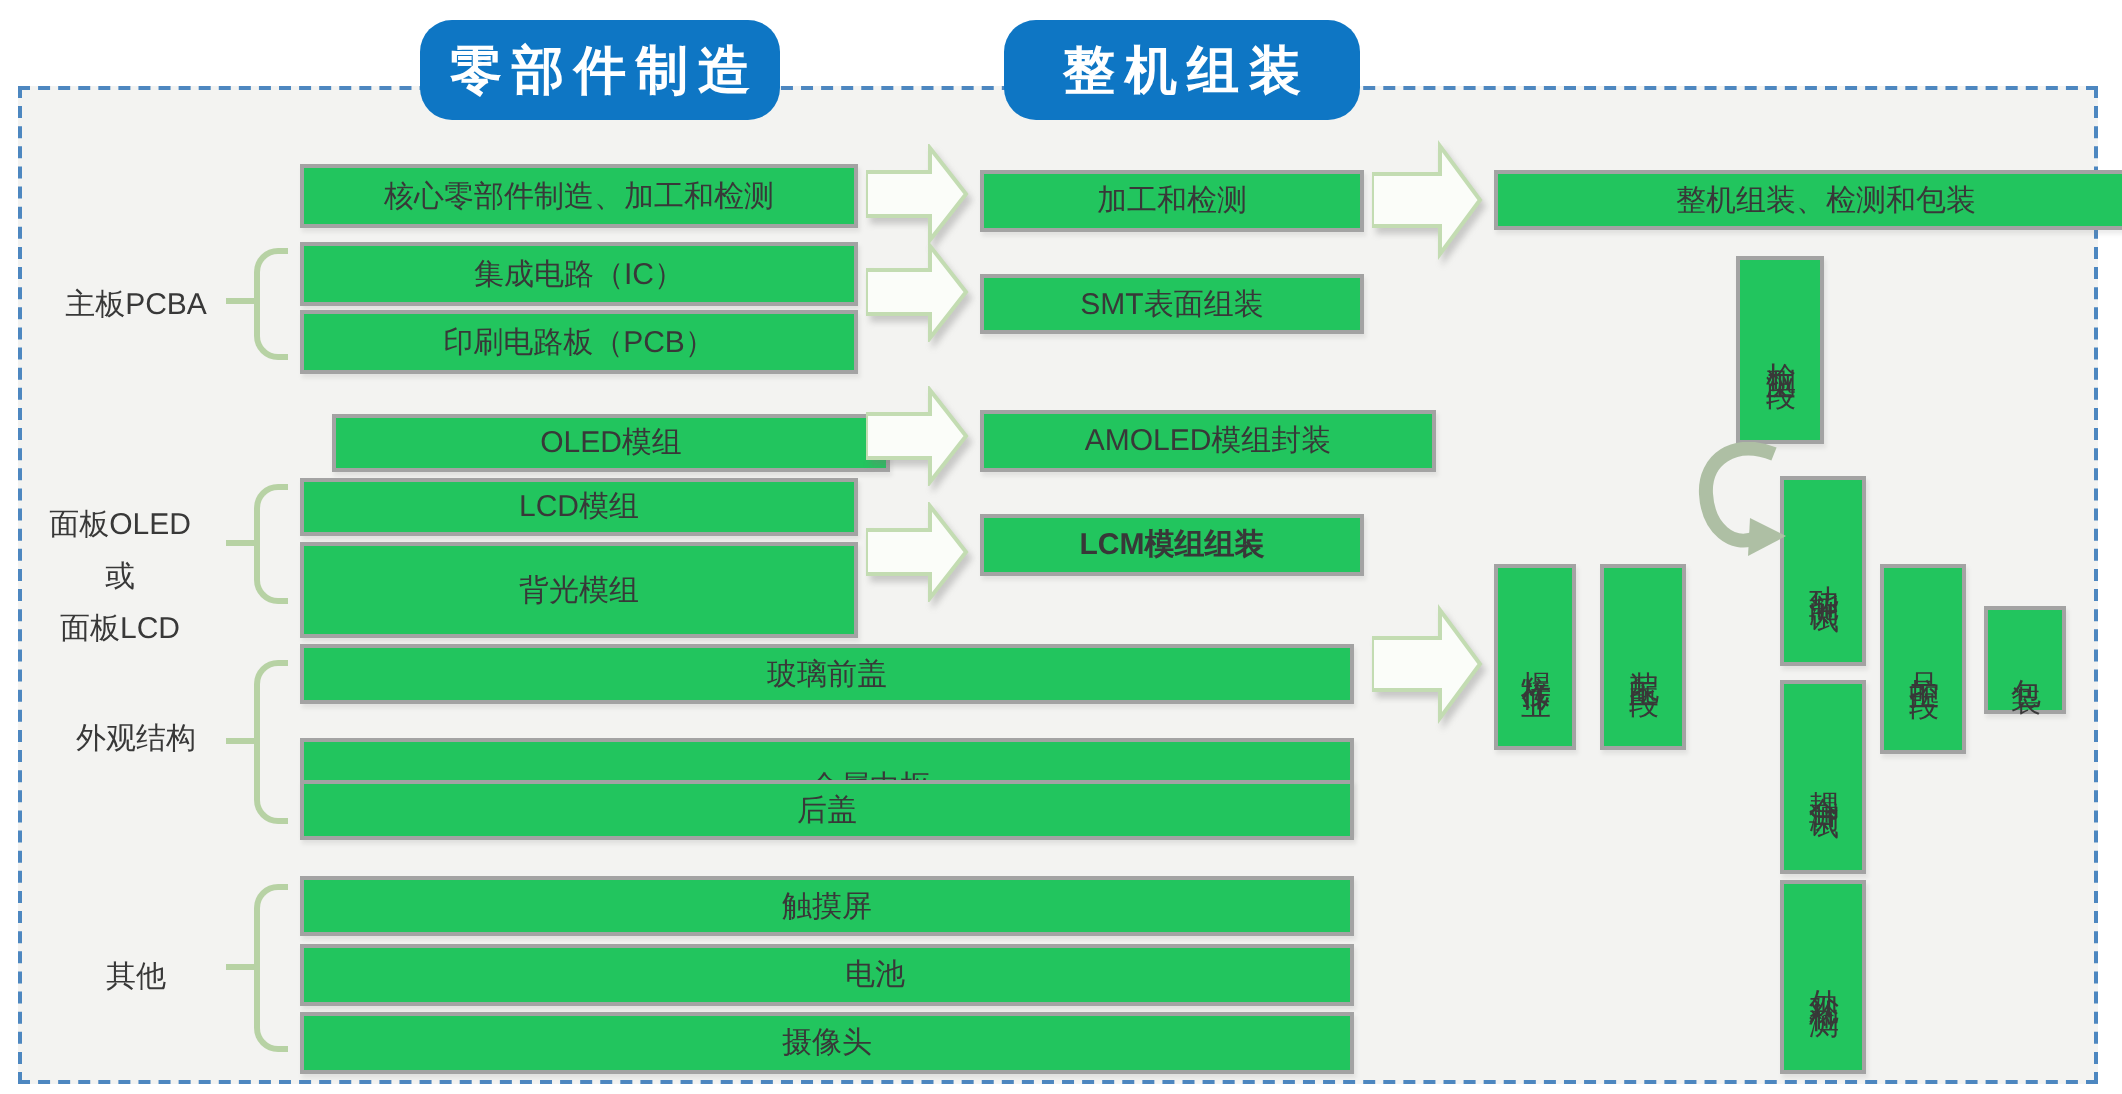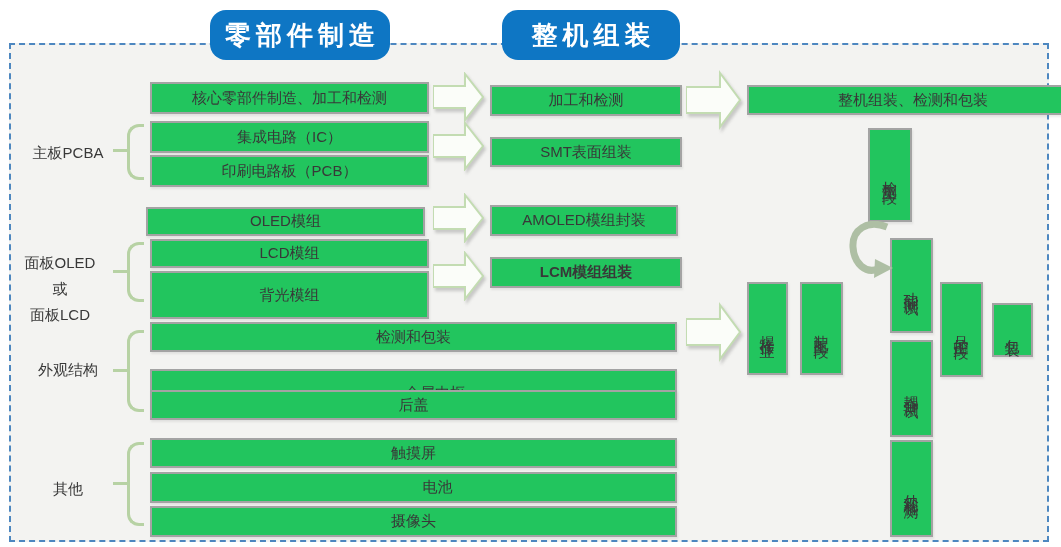--- a/index.html
+++ b/index.html
@@ -60,34 +60,34 @@
   <div class="brace" style="left:127px;top:242px;height:60px;"></div>
   <div class="tick" style="left:113px;top:270px;"></div>
   <div class="brace" style="left:127px;top:330px;height:82px;"></div>
   <div class="tick" style="left:113px;top:369px;"></div>
   <div class="brace" style="left:127px;top:442px;height:84px;"></div>
   <div class="tick" style="left:113px;top:482px;"></div>
 
   <div class="hbox" style="left:150px;top:82px;width:279px;height:32px;">核心零部件制造、加工和检测</div>
   <div class="hbox" style="left:150px;top:121px;width:279px;height:32px;">集成电路（IC）</div>
   <div class="hbox" style="left:150px;top:155px;width:279px;height:32px;">印刷电路板（PCB）</div>
-  <div class="hbox" style="left:146px;top:207px;width:279px;height:29px;">OLED模组</div>
+  <div class="hbox" style="left:166px;top:207px;width:279px;height:29px;">OLED模组</div>
   <div class="hbox" style="left:150px;top:239px;width:279px;height:29px;">LCD模组</div>
   <div class="hbox" style="left:150px;top:271px;width:279px;height:48px;">背光模组</div>
 
-  <div class="hbox" style="left:150px;top:322px;width:527px;height:30px;">检测和包装</div>
+  <div class="hbox" style="left:150px;top:322px;width:527px;height:30px;">玻璃前盖</div>
   <div class="hbox" style="left:150px;top:369px;width:527px;height:48px;padding-left:43px;">金属中枢</div>
   <div class="hbox" style="left:150px;top:390px;width:527px;height:30px;">后盖</div>
   <div class="hbox" style="left:150px;top:438px;width:527px;height:30px;">触摸屏</div>
   <div class="hbox" style="left:150px;top:472px;width:527px;height:31px;padding-left:48px;">电池</div>
   <div class="hbox" style="left:150px;top:506px;width:527px;height:31px;">摄像头</div>
 
   <div class="hbox" style="left:490px;top:85px;width:192px;height:31px;">加工和检测</div>
   <div class="hbox" style="left:490px;top:137px;width:192px;height:30px;">SMT表面组装</div>
-  <div class="hbox" style="left:490px;top:205px;width:188px;height:31px;">AMOLED模组封装</div>
+  <div class="hbox" style="left:490px;top:205px;width:228px;height:31px;">AMOLED模组封装</div>
   <div class="hbox" style="left:490px;top:257px;width:192px;height:31px;font-weight:bold;">LCM模组组装</div>
 
   <div class="hbox" style="left:747px;top:85px;width:332px;height:30px;">整机组装、检测和包装</div>
 
   <div class="vbox" style="left:868px;top:128px;width:44px;height:94px;">
     <span class="vtext">检测工段</span>
     </div>
   <div class="vbox" style="left:890px;top:238px;width:43px;height:95px;">
     <span class="vtext">功能测试</span>
     </div>

